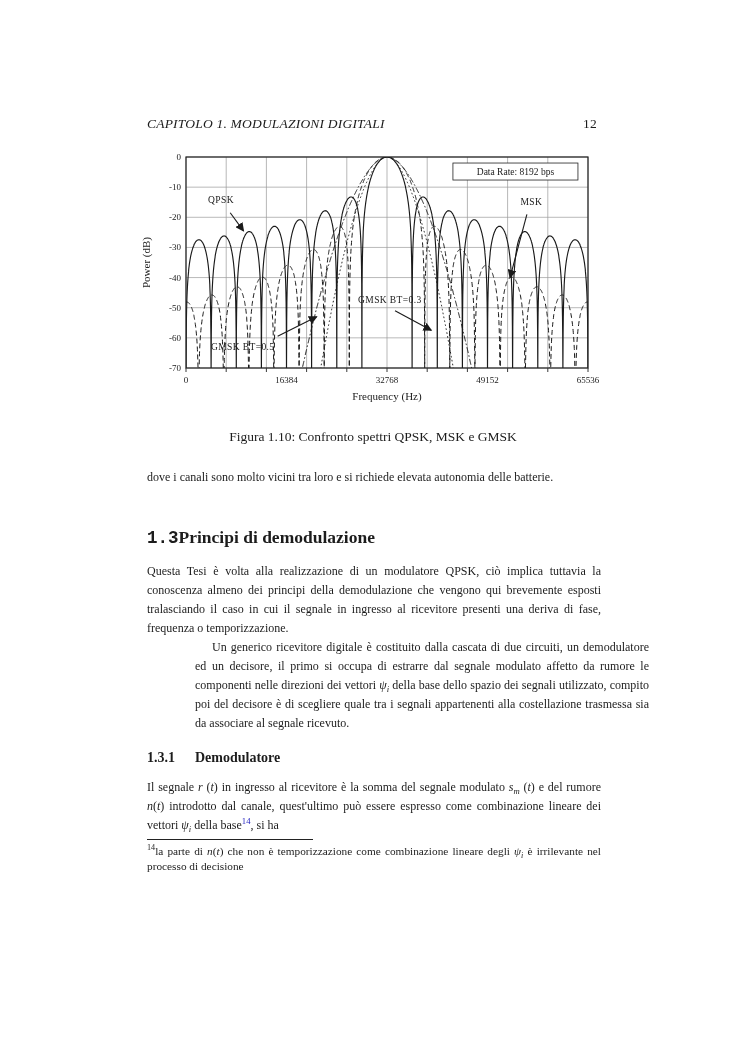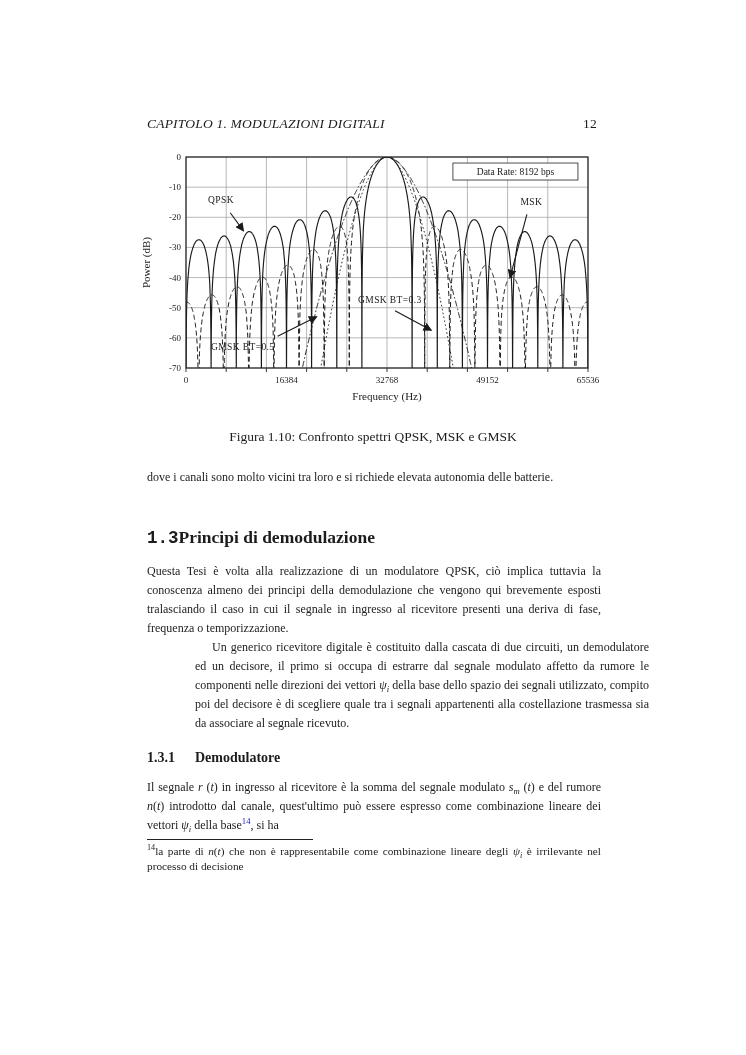--- a/index.html
+++ b/index.html
@@ -134,13 +134,13 @@
 <div class="abs para" style="top:562px;"><span class="sg-p">Questa Tesi è volta alla realizzazione di un modulatore QPSK, ciò implica tuttavia la conoscenza almeno dei principi della demodulazione che vengono qui brevemente esposti tralasciando il caso in cui il segnale in ingresso al ricevitore presenti una deriva di fase, frequenza o temporizzazione.</span></div>
 <div class="abs para indent" style="top:638px;"><span class="sg-p">Un generico ricevitore digitale è costituito dalla cascata di due circuiti, un demodulatore ed un decisore, il primo si occupa di estrarre dal segnale modulato affetto da rumore le componenti nelle direzioni dei vettori </span><span class="sg-m">ψ</span><sub class="sg-msub">i</sub><span class="sg-p"> della base dello spazio dei segnali utilizzato, compito poi del decisore è di scegliere quale tra i segnali appartenenti alla costellazione trasmessa sia da associare al segnale ricevuto.</span></div>
 
 <div class="abs subsec-heading">
   <span class="sec-num">1.3.1</span><span>Demodulatore</span>
 </div>
 
 <div class="abs para" style="top:778px;"><span class="sg-p">Il segnale </span><span class="sg-m">r</span><span class="sg-p"> (</span><span class="sg-m">t</span><span class="sg-p">) in ingresso al ricevitore è la somma del segnale modulato </span><span class="sg-m">s</span><sub class="sg-msub">m</sub><span class="sg-p"> (</span><span class="sg-m">t</span><span class="sg-p">) e del rumore </span><span class="sg-m">n</span><span class="sg-p">(</span><span class="sg-m">t</span><span class="sg-p">) introdotto dal canale, quest'ultimo può essere espresso come combinazione lineare dei vettori </span><span class="sg-m">ψ</span><sub class="sg-msub">i</sub><span class="sg-p"> della base</span><sup class="sg-suplink">14</sup><span class="sg-p">, si ha</span></div>
 
 <div class="abs footnote-rule"></div>
-<div class="abs footnote"><sup class="sg-sup">14</sup><span class="sg-p">la parte di </span><span class="sg-m">n</span><span class="sg-p">(</span><span class="sg-m">t</span><span class="sg-p">) che non è rappresentabile come combinazione lineare degli </span><span class="sg-m">ψ</span><sub class="sg-msub">i</sub><span class="sg-p"> è irrilevante nel processo di decisione</span></div>
+<div class="abs footnote"><sup class="sg-sup">14</sup><span class="sg-p">la parte di </span><span class="sg-m">n</span><span class="sg-p">(</span><span class="sg-m">t</span><span class="sg-p">) che non è temporizzazione come combinazione lineare degli </span><span class="sg-m">ψ</span><sub class="sg-msub">i</sub><span class="sg-p"> è irrilevante nel processo di decisione</span></div>
 
 </body></html>

